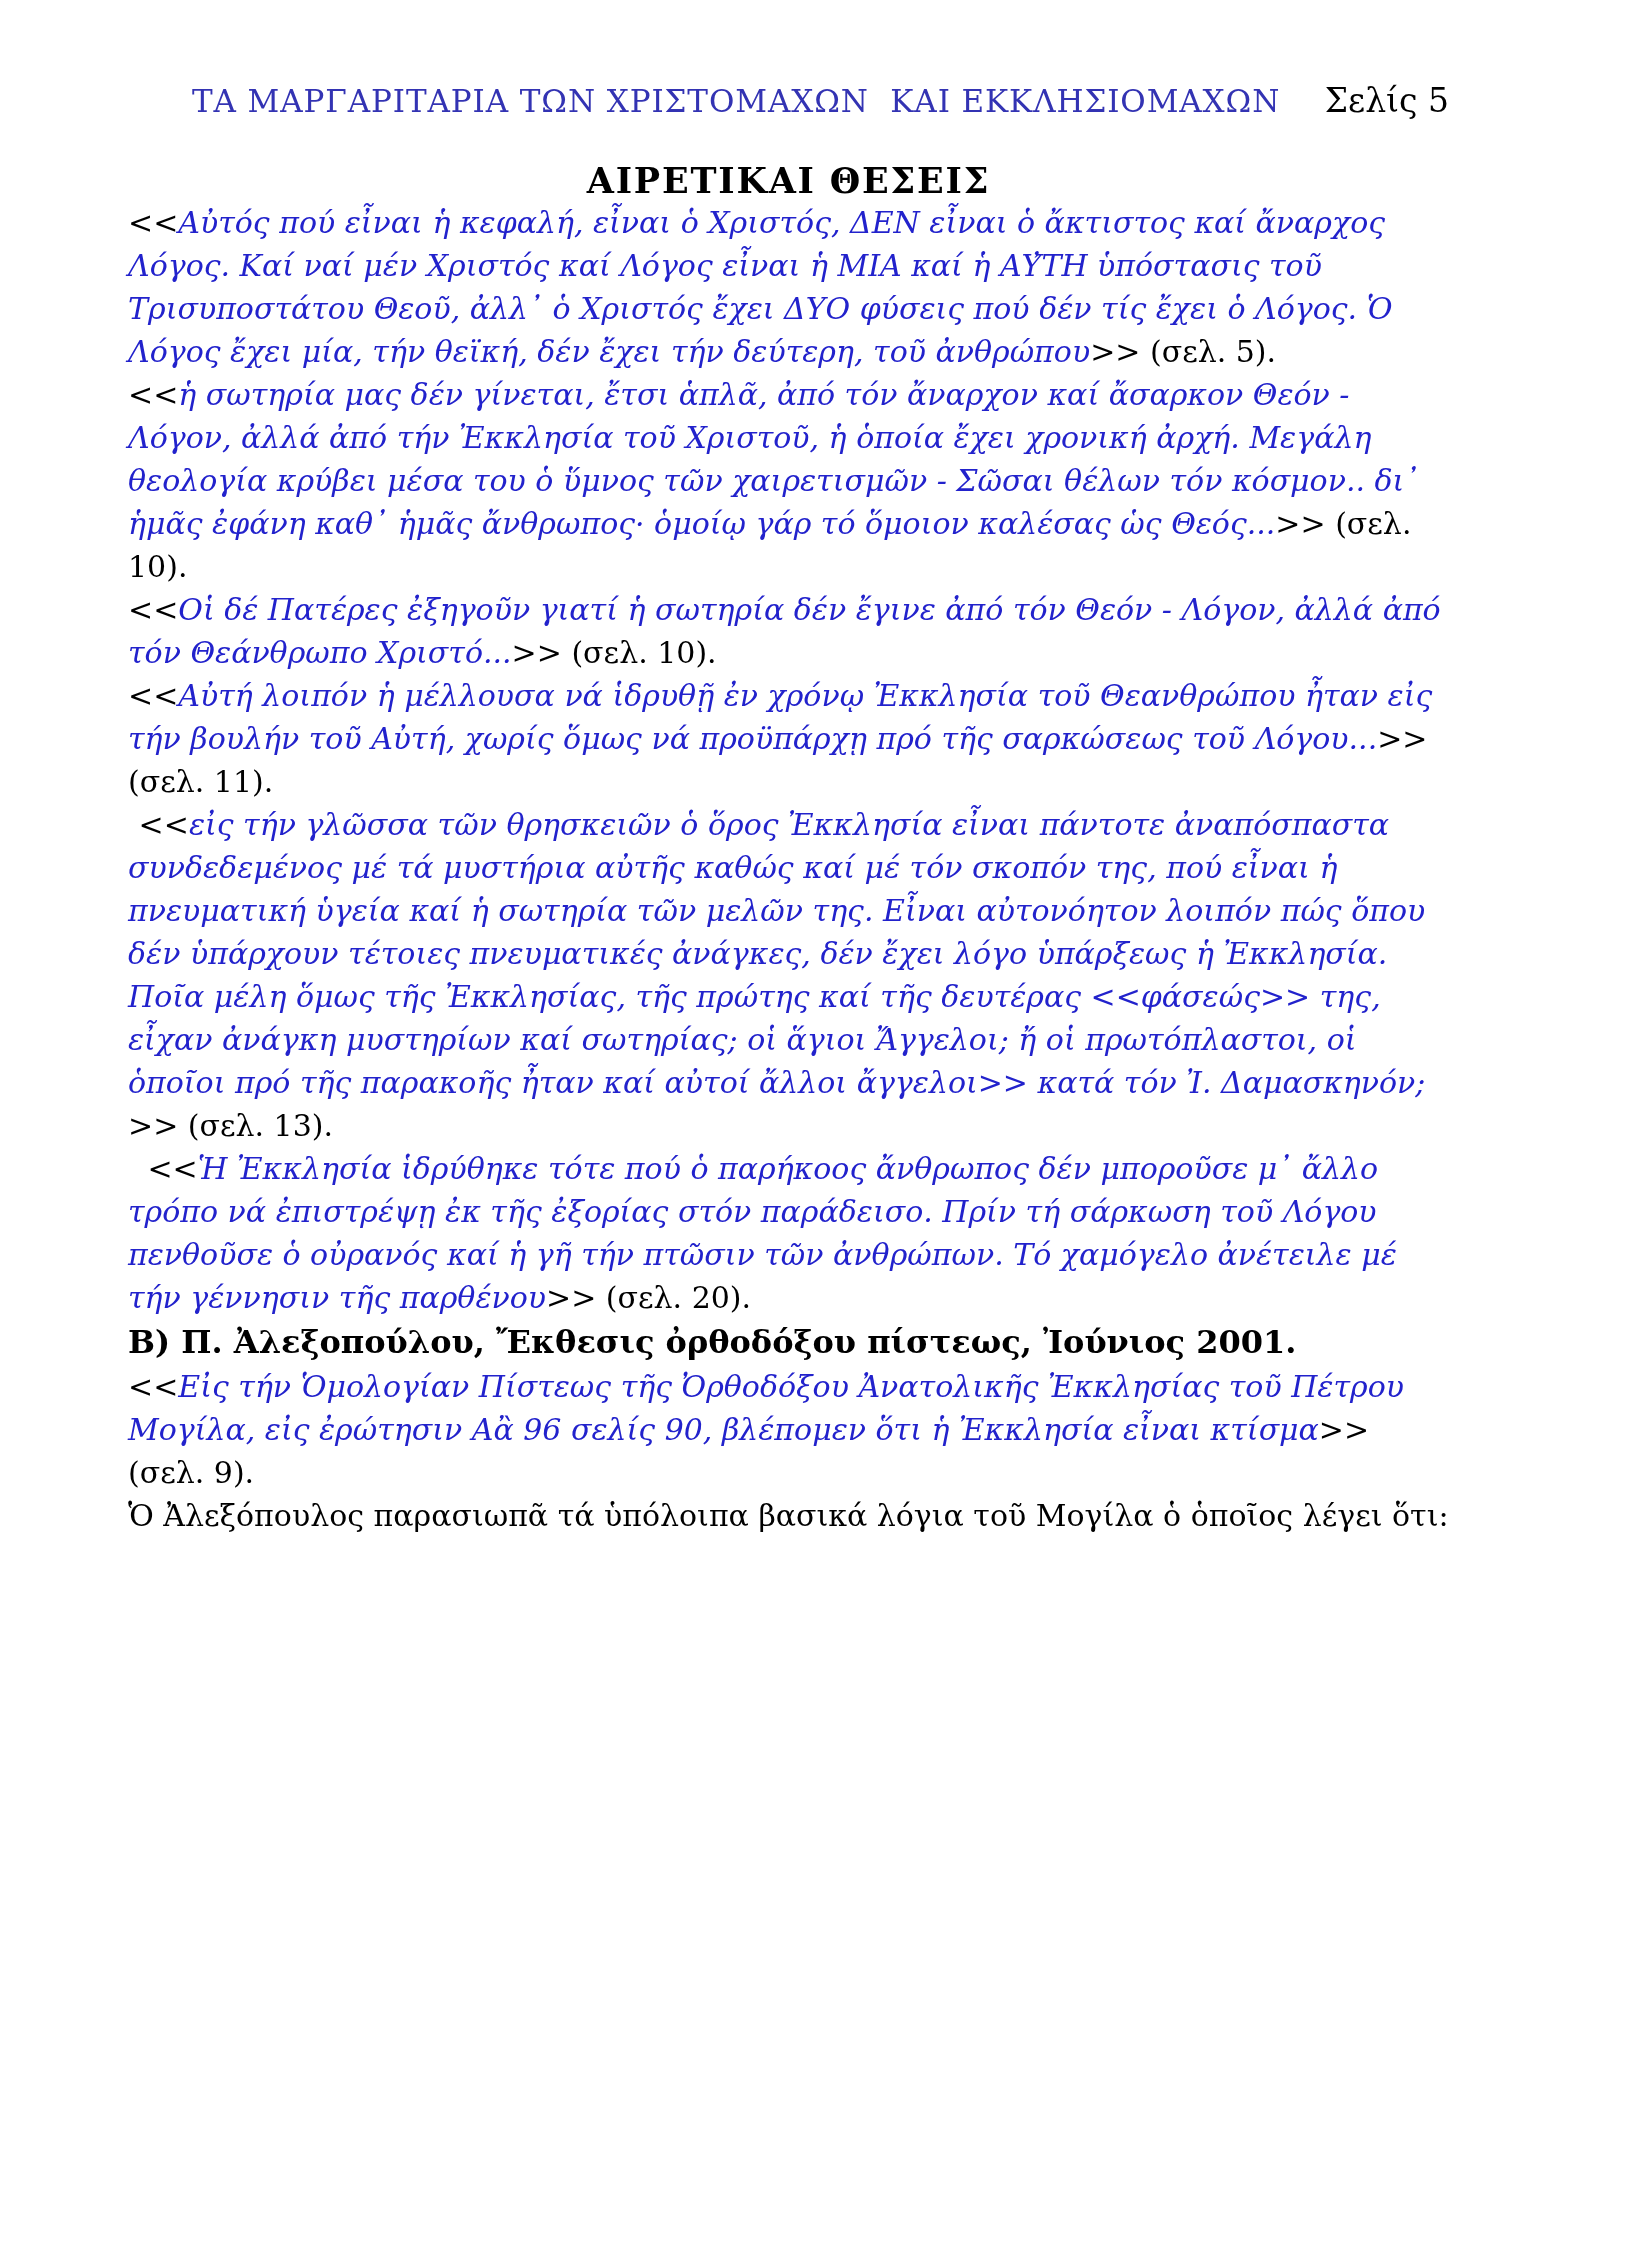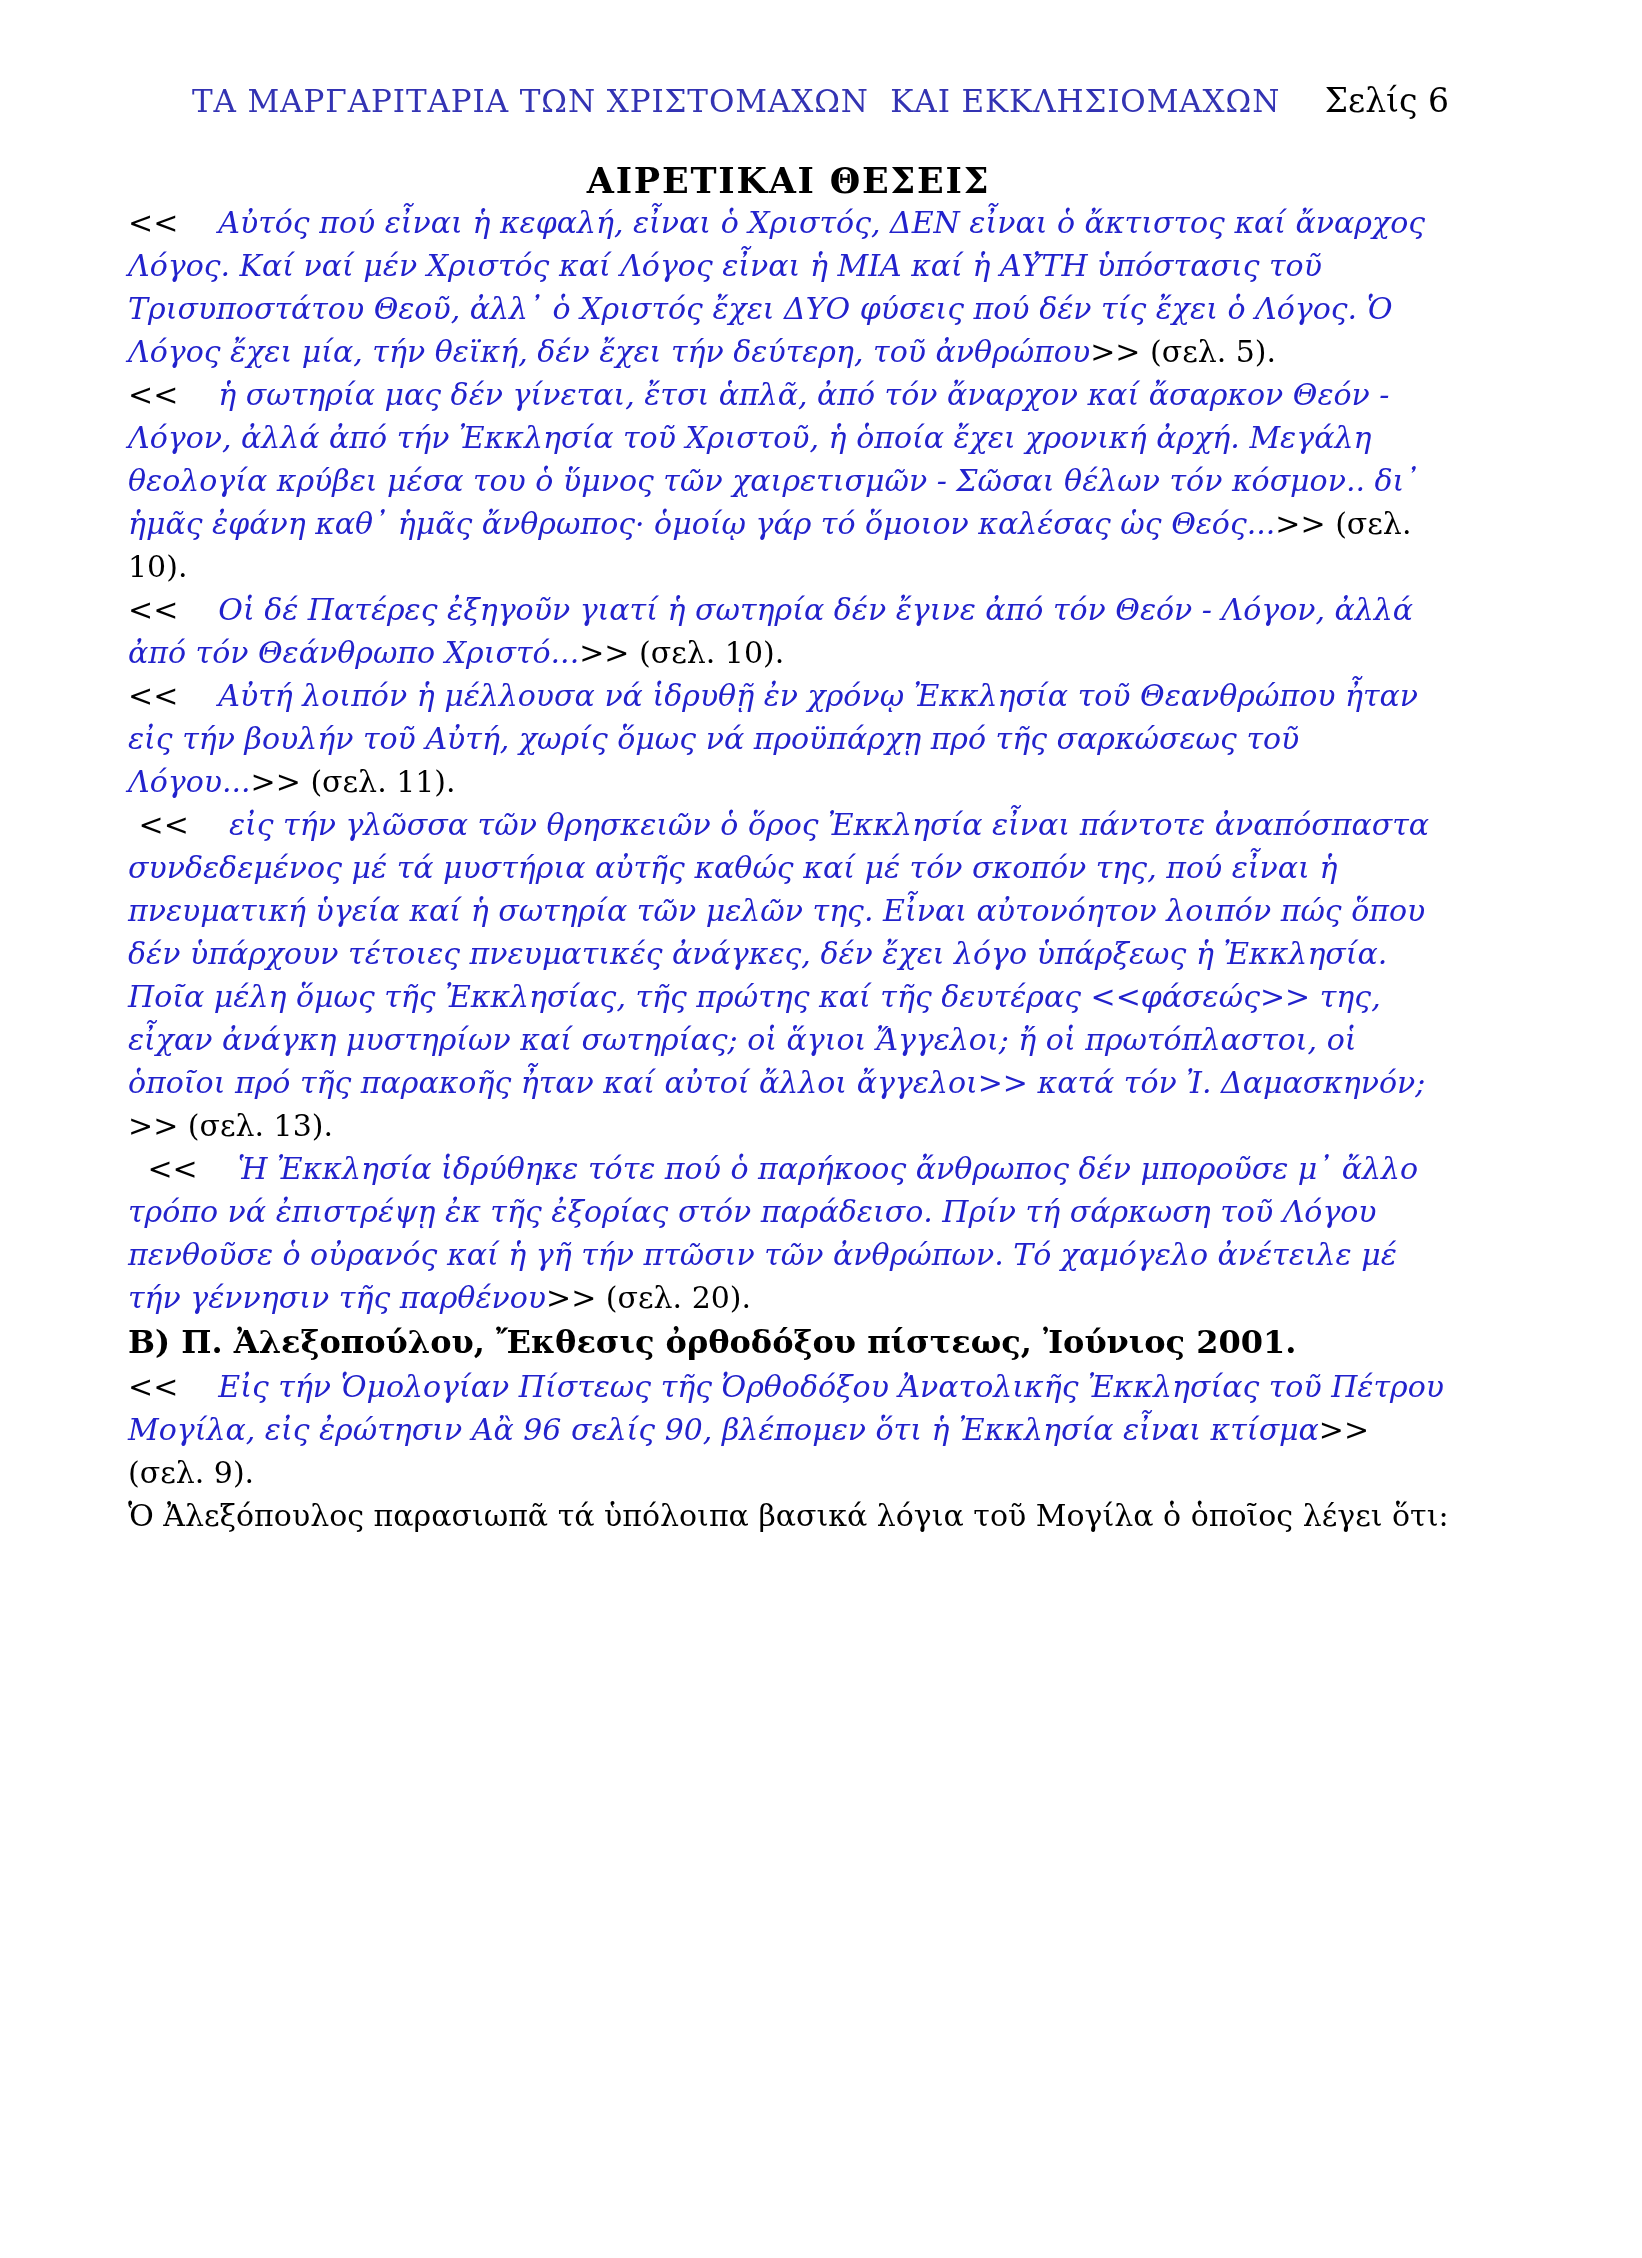--- a/index.html
+++ b/index.html
@@ -59,21 +59,21 @@
     font-style: italic;
     color: var(--quote-blue, #2222cc);
     font-size: 30px;
     line-height: 43px;
     margin-top: 24px;
   }
   .quote .seg-black {
     color: #000000;
     font-style: normal;
   }
-  .quote .seg-blue { color: var(--quote-blue, #2222cc); margin-left: 40px; }
+  .quote .seg-blue { color: var(--quote-blue, #2222cc); }
   .indent-1 { text-indent: 10.6px; }
   .indent-2 { text-indent: 19.4px; }
   .narrative {
     font-size: 30px;
     line-height: 44px;
     margin-top: 39px;
     margin-left: 7px;
   }
   .bold-quote {
     font-weight: bold;
@@ -83,21 +83,21 @@
     margin-left: 12.4px;
   }
 </style>
 </head>
 <body>
 
 <div class="page">
 
   <div class="page-header">
     <span class="header-title">ΤΑ ΜΑΡΓΑΡΙΤΑΡΙΑ ΤΩΝ ΧΡΙΣΤΟΜΑΧΩΝ  ΚΑΙ ΕΚΚΛΗΣΙΟΜΑΧΩΝ</span>
-    <span class="page-label">Σελίς 6</span>
+    <span class="page-label">Σελίς 5</span>
   </div>
 
   <h2 class="doc-title">ΑΙΡΕΤΙΚΑΙ ΘΕΣΕΙΣ</h2>
 
   <main class="doc-body">
       <p class="quote"><span class="seg-black">&lt;&lt;</span><span class="seg-blue">Αὐτός πού εἶναι ἡ κεφαλή, εἶναι ὁ Χριστός, ΔΕΝ εἶναι ὁ ἄκτιστος καί ἄναρχος Λόγος. Καί ναί μέν Χριστός καί Λόγος εἶναι ἡ ΜΙΑ καί ἡ ΑΥ̓ΤΗ ὑπόστασις τοῦ Τρισυποστάτου Θεοῦ, ἀλλ᾽ ὁ Χριστός ἔχει ΔΥΟ φύσεις πού δέν τίς ἔχει ὁ Λόγος. Ὁ Λόγος ἔχει μία, τήν θεϊκή, δέν ἔχει τήν δεύτερη, τοῦ ἀνθρώπου</span><span class="seg-black">&gt;&gt; (σελ. 5).</span></p>
       <p class="quote"><span class="seg-black">&lt;&lt;</span><span class="seg-blue">ἡ σωτηρία μας δέν γίνεται, ἔτσι ἁπλᾶ, ἀπό τόν ἄναρχον καί ἄσαρκον Θεόν - Λόγον, ἀλλά ἀπό τήν Ἐκκλησία τοῦ Χριστοῦ, ἡ ὁποία ἔχει χρονική ἀρχή. Μεγάλη θεολογία κρύβει  μέσα του ὁ ὕμνος τῶν χαιρετισμῶν - Σῶσαι θέλων τόν κόσμον.. δι᾽ ἡμᾶς ἐφάνη καθ᾽ ἡμᾶς ἄνθρωπος· ὁμοίῳ γάρ τό ὅμοιον καλέσας ὡς Θεός...</span><span class="seg-black">&gt;&gt; (σελ. 10).</span></p>
       <p class="quote"><span class="seg-black">&lt;&lt;</span><span class="seg-blue">Οἱ δέ Πατέρες ἐξηγοῦν γιατί ἡ σωτηρία δέν ἔγινε ἀπό τόν Θεόν - Λόγον, ἀλλά ἀπό τόν Θεάνθρωπο Χριστό...</span><span class="seg-black">&gt;&gt; (σελ. 10).</span></p>
       <p class="quote"><span class="seg-black">&lt;&lt;</span><span class="seg-blue">Αὐτή λοιπόν ἡ μέλλουσα νά ἱδρυθῇ ἐν χρόνῳ Ἐκκλησία τοῦ Θεανθρώπου ἦταν εἰς τήν βουλήν τοῦ Αὐτή, χωρίς ὅμως νά προϋπάρχῃ πρό τῆς σαρκώσεως τοῦ Λόγου...</span><span class="seg-black">&gt;&gt; (σελ. 11).</span></p>
       <p class="quote indent-1"><span class="seg-black">&lt;&lt;</span><span class="seg-blue">εἰς τήν γλῶσσα τῶν θρησκειῶν ὁ ὅρος Ἐκκλησία εἶναι πάντοτε ἀναπόσπαστα συνδεδεμένος μέ τά μυστήρια αὐτῆς καθώς καί μέ τόν σκοπόν της, πού εἶναι ἡ πνευματική ὑγεία καί ἡ σωτηρία τῶν μελῶν της. Εἶναι αὐτονόητον λοιπόν πώς ὅπου δέν ὑπάρχουν τέτοιες πνευματικές ἀνάγκες, δέν ἔχει λόγο ὑπάρξεως ἡ Ἐκκλησία. Ποῖα μέλη ὅμως τῆς Ἐκκλησίας, τῆς πρώτης καί τῆς δευτέρας &lt;&lt;φάσεώς&gt;&gt; της, εἶχαν ἀνάγκη μυστηρίων καί σωτηρίας; οἱ ἅγιοι Ἄγγελοι; ἤ οἱ πρωτόπλαστοι, οἱ ὁποῖοι πρό τῆς παρακοῆς ἦταν καί αὐτοί ἄλλοι ἄγγελοι&gt;&gt; κατά τόν Ἰ. Δαμασκηνόν; </span><span class="seg-black">&gt;&gt; (σελ. 13).</span></p>

